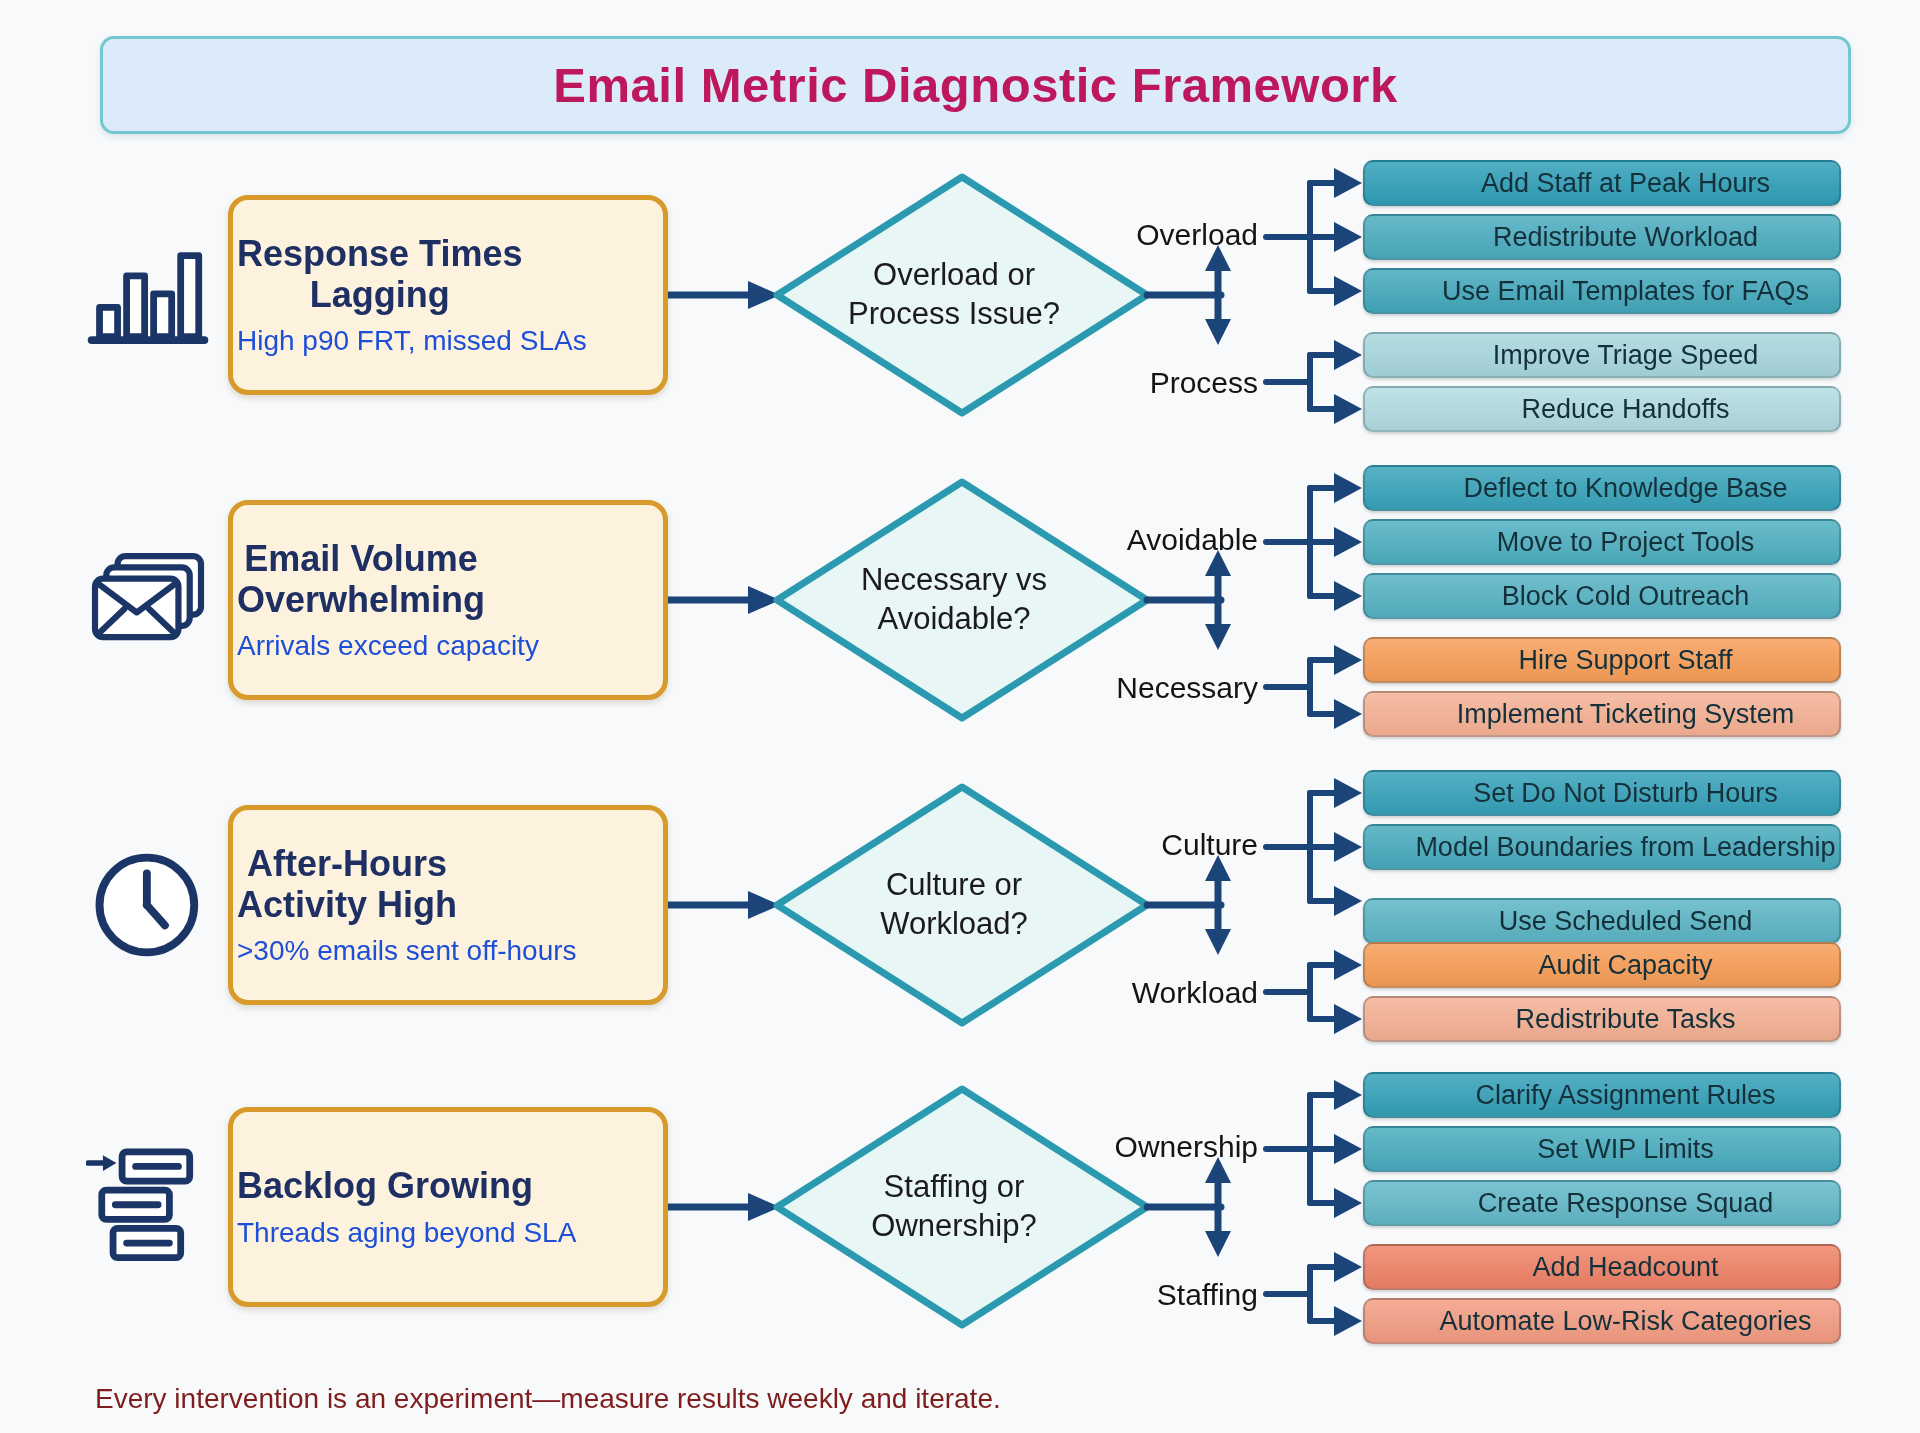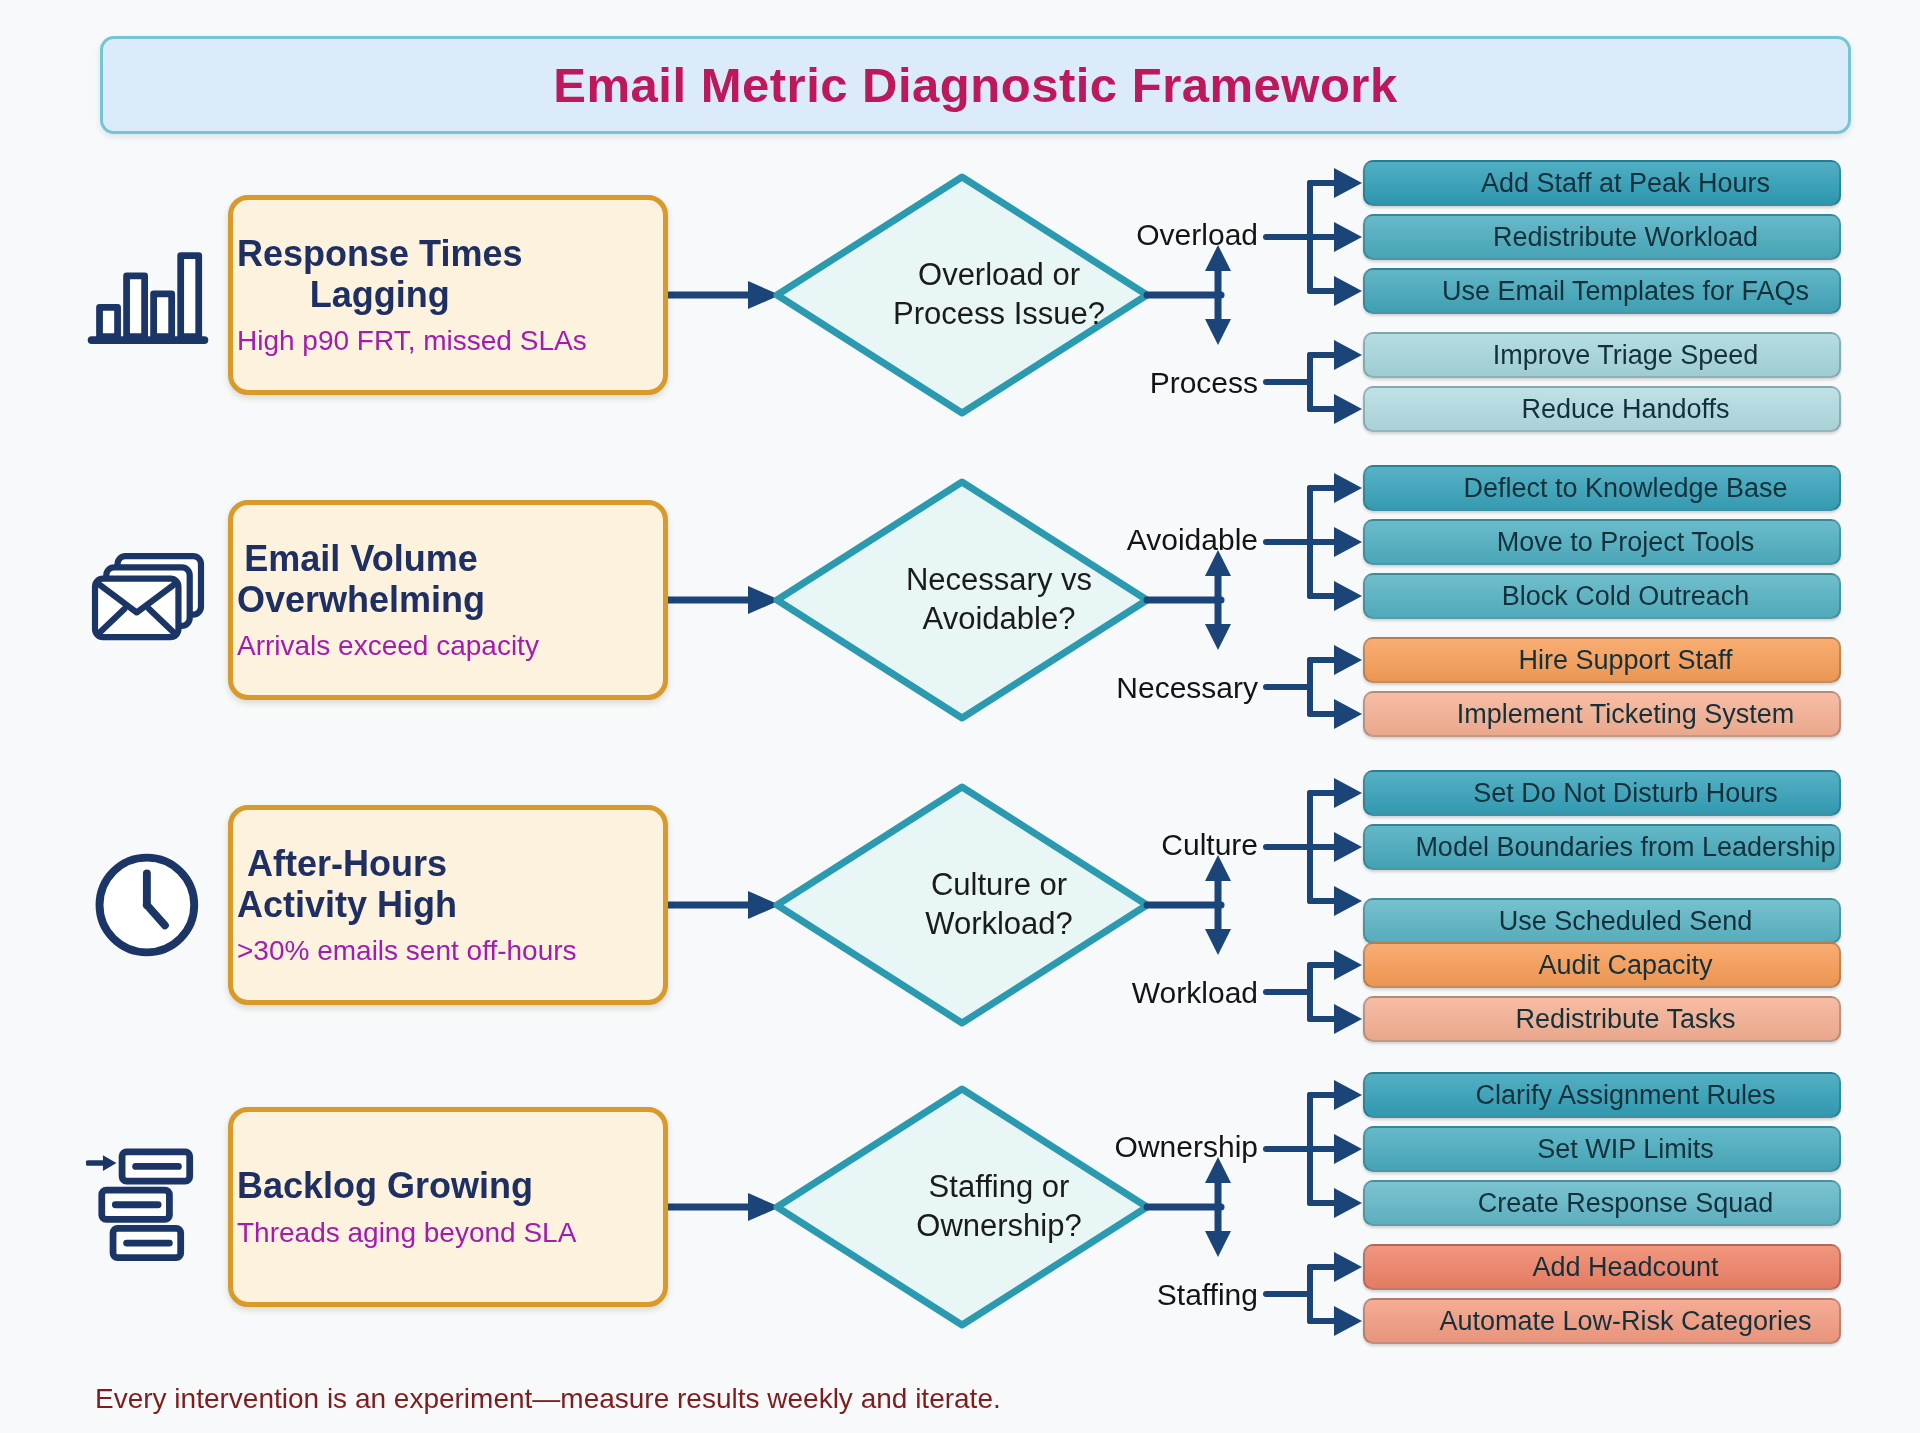--- a/index.html
+++ b/index.html
@@ -37,23 +37,23 @@
     position:absolute;left:228px;top:calc(var(--cy) - 100px);width:440px;height:200px;
     background:#fcf2de;border:5px solid #d79a2b;border-radius:20px;
     box-shadow:0 3px 6px rgba(90,70,30,.18);
     display:flex;flex-direction:column;align-items:flex-start;justify-content:center;
     box-sizing:border-box;padding:6px 4px;
   }
   .p-title{
     font-size:36px;font-weight:bold;color:#1e2f63;text-align:center;
     line-height:1.15;white-space:pre-line;
   }
-  .p-sub{font-size:28px;color:#a21caf;text-align:center;margin-top:10px;}
+  .p-sub{font-size:28px;color:#1d4ed8;text-align:center;margin-top:10px;}
   .dtext{
-    position:absolute;left:847px;top:calc(var(--cy) - 70px);width:304px;height:140px;
+    position:absolute;left:802px;top:calc(var(--cy) - 70px);width:304px;height:140px;
     display:flex;align-items:center;justify-content:center;text-align:center;
     font-size:31px;color:#1b1b1b;line-height:1.25;white-space:pre-line;z-index:3;
   }
   .blabel{
     position:absolute;left:1020px;width:238px;height:36px;line-height:36px;
     font-size:30px;color:#141414;text-align:right;z-index:3;
   }
   .b1{top:calc(var(--cy) - 78px);}
   .b2{top:calc(var(--cy) + 70px);}
   .action{

